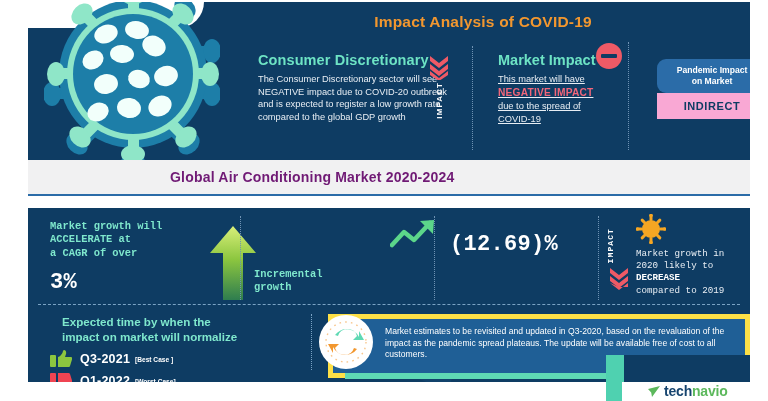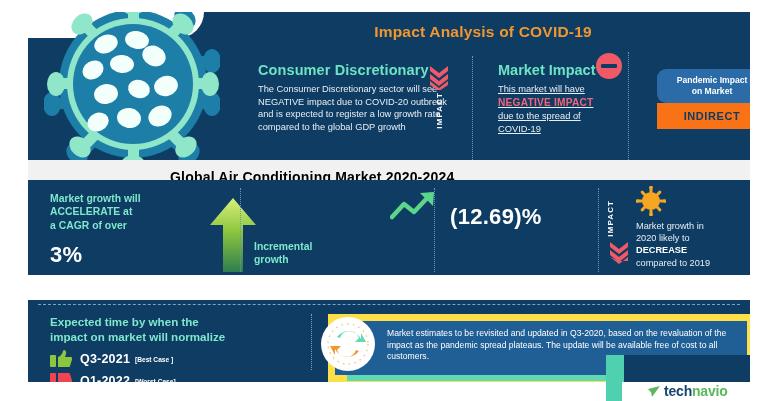--- a/index.html
+++ b/index.html
@@ -2,21 +2,21 @@
 <html><head>
 <meta charset="utf-8">
 <style>
   html,body{margin:0;padding:0;background:#ffffff;}
   body{width:768px;height:401px;overflow:hidden;
        font-family:"Liberation Sans","DejaVu Sans",sans-serif;}
 
   .page{position:relative;width:768px;height:401px;background:#ffffff;}
 
   
-  .top-panel{position:absolute;left:28px;top:12px;width:722px;height:172px;
+  .top-panel{position:absolute;left:28px;top:2px;width:722px;height:172px;
              background:#0e3c63;overflow:hidden;}
   
   .notch{position:absolute;left:0;top:0;width:176px;height:26px;background:#ffffff;
          border-bottom-right-radius:26px;}
 
   
   .virus{position:absolute;left:16px;top:-18px;width:176px;height:186px;}
 
   
   .hdr-title{position:absolute;left:290px;top:6px;width:330px;height:28px;
@@ -46,56 +46,56 @@
 
   .minus-circle{position:absolute;left:596px;top:88px;width:26px;height:26px;
                 border-radius:50%;background:#ef5a66;}
   .minus-circle span{position:absolute;left:5px;top:11px;width:16px;height:4px;
                      background:#0e3c63;border-radius:1px;display:block;}
 
   
   .pbox{position:absolute;left:629px;top:57px;width:110px;}
   .pbox .ph{background:#2b6ca8;color:#ffffff;font-size:8.6px;font-weight:bold;
             text-align:center;padding:6px 4px 6px 4px;line-height:11px;border-radius:9px;}
-  .pbox .pv{background:#f97316;color:#0e3c63;font-size:11px;font-weight:bold;
+  .pbox .pv{background:#f9a8d4;color:#0e3c63;font-size:11px;font-weight:bold;
             text-align:center;padding:7px 4px;letter-spacing:.6px;}
 
   
   .band{position:absolute;left:28px;top:160px;width:722px;height:36px;background:#f1f1f2;}
-  .band .t{position:absolute;left:142px;top:9px;color:#000000;font-size:14px;
+  .band .t{position:absolute;left:142px;top:9px;color:#701a75;font-size:14px;
            font-weight:bold;letter-spacing:.2px;}
   .band .rule{position:absolute;left:0;bottom:0;width:722px;height:2px;background:#2b6ca8;}
 
   
-  .stats{position:absolute;left:28px;top:180px;width:722px;height:95px;background:#0e3c63;}
+  .stats{position:absolute;left:28px;top:208px;width:722px;height:95px;background:#0e3c63;font-family:Liberation Mono, monospace;}
   .cell{position:absolute;top:0;height:100px;}
   .cell .lbl{color:#7fe8cd;font-size:10.4px;line-height:13.4px;font-weight:bold;}
   .cell .lbl .w{color:#ffffff;}
   .cell .big{color:#ffffff;font-size:22px;font-weight:bold;letter-spacing:.3px;}
 
   .vdot{position:absolute;top:8px;height:84px;border-left:1px dotted #6f93b4;}
 
   
   .uparrow{position:absolute;left:160px;top:18px;width:46px;height:74px;}
 
   
   .bottom{position:absolute;left:28px;top:300px;width:722px;height:82px;
           background:#0e3c63;overflow:hidden;}
   .bdash{position:absolute;left:10px;top:4px;width:702px;height:0;
          border-top:1px dashed #7aa3c4;}
   .b-left{position:absolute;left:22px;top:14px;width:250px;}
-  .b-left .hl{color:#7fe8cd;font-size:11.6px;font-weight:bold;line-height:15px;margin:0 0 6px 0;}
+  .b-left .hl{color:#7fe8cd;font-size:11.6px;font-weight:bold;line-height:15px;margin:0 0 6px 12px;}
   .trow{display:flex;align-items:center;margin:0 0 4px 0;}
   .trow .q{color:#ffffff;font-size:12.5px;font-weight:bold;margin:0 5px 0 8px;letter-spacing:.2px;}
   .trow .cs{color:#ffffff;font-size:6.6px;font-weight:bold;}
 
   .bvdot{position:absolute;left:283px;top:14px;height:56px;border-left:1px dotted #7aa3c4;}
 
   .callout{position:absolute;left:300px;top:14px;width:412px;height:54px;
-           background:#1f5f96;border:7px solid #fde047;}
+           background:#1f5f96;border:5px solid #fde047;}
   .callout p{margin:0;padding:7px 10px 0 52px;color:#ffffff;font-size:8.6px;line-height:11.6px;}
   .callout .shadow{position:absolute;left:12px;top:54px;width:400px;height:6px;background:#5fd9b4;}
   .refresh{position:absolute;left:-14px;top:-4px;width:54px;height:54px;border-radius:50%;
            background:#ffffff;}
 
   
   .footer{position:absolute;left:622px;top:382px;width:128px;height:19px;background:#ffffff;}
   .logo{position:absolute;left:648px;top:383px;display:flex;align-items:center;}
   .logo .mark{margin-right:3px;}
   .logo .txt{font-size:14px;font-weight:bold;letter-spacing:-.2px;}

